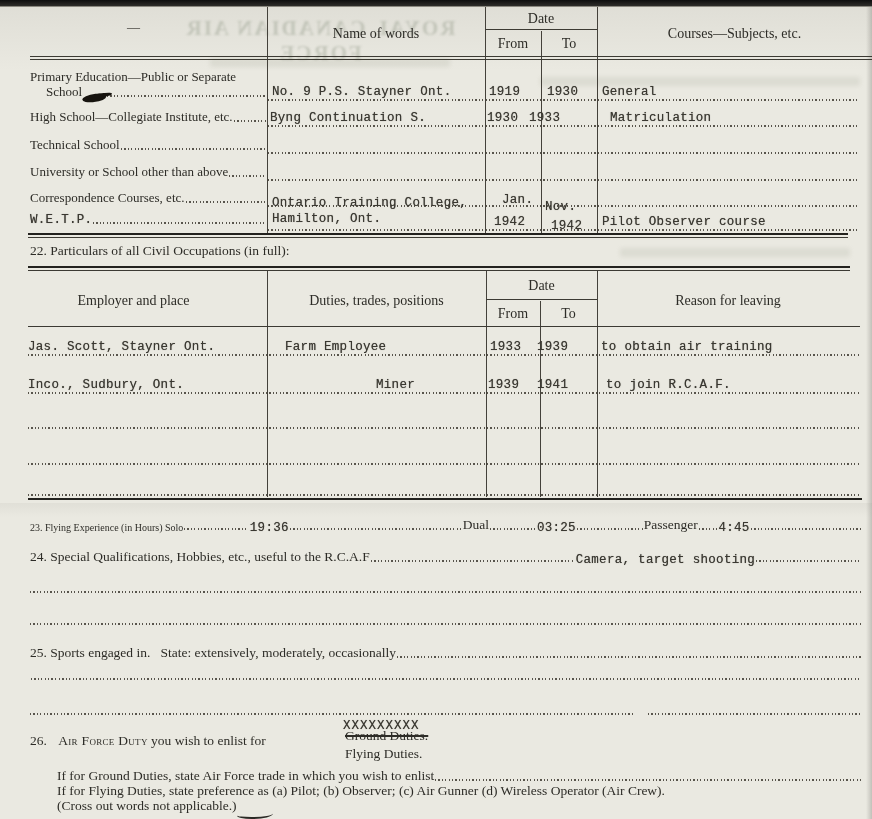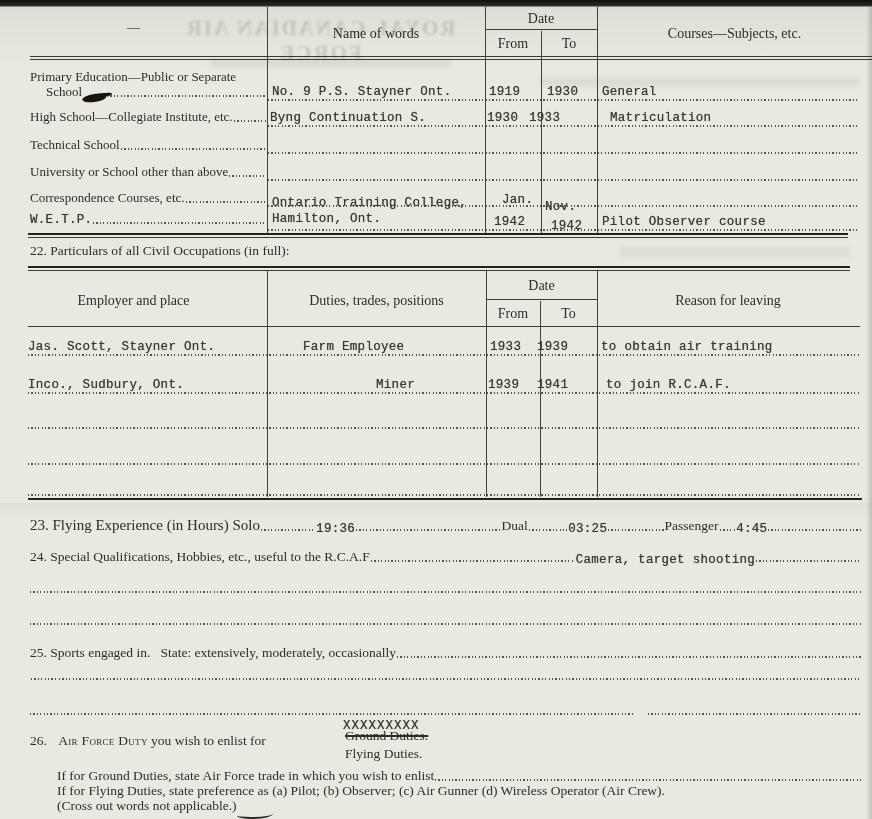--- a/index.html
+++ b/index.html
@@ -151,40 +151,40 @@
     <div class="t serif-sm center" style="left:267px;top:293px;width:219px;">Duties, trades, positions</div>
     <div class="t serif-sm center" style="left:486px;top:278px;width:111px;">Date</div>
     <div class="hline" style="left:486px;top:299px;width:111px;"></div>
     <div class="t serif-sm center" style="left:486px;top:306px;width:54px;">From</div>
     <div class="t serif-sm center" style="left:540px;top:306px;width:57px;">To</div>
     <div class="t serif-sm center" style="left:597px;top:293px;width:262px;">Reason for leaving</div>
     <div class="hline" style="left:28px;top:326px;width:832px;"></div>
 
     <div class="dots" style="left:28px;top:354px;width:832px;"></div>
     <div class="t typed" style="left:28px;top:340px;">Jas. Scott, Stayner Ont.</div>
-    <div class="t typed" style="left:303px;top:340px;">Farm Employee</div>
+    <div class="t typed" style="left:285px;top:340px;">Farm Employee</div>
     <div class="t typed" style="left:490px;top:340px;">1933</div>
     <div class="t typed" style="left:537px;top:340px;">1939</div>
     <div class="t typed" style="left:601px;top:340px;">to obtain air training</div>
 
     <div class="dots" style="left:28px;top:392px;width:832px;"></div>
     <div class="t typed" style="left:28px;top:378px;">Inco., Sudbury, Ont.</div>
     <div class="t typed" style="left:340px;top:378px;padding-left:36px;">Miner</div>
     <div class="t typed" style="left:488px;top:378px;">1939</div>
     <div class="t typed" style="left:537px;top:378px;">1941</div>
     <div class="t typed" style="left:606px;top:378px;">to join R.C.A.F.</div>
 
     <div class="dots" style="left:28px;top:427px;width:832px;"></div>
     <div class="dots" style="left:28px;top:463px;width:832px;"></div>
     <div class="dots" style="left:28px;top:494px;width:832px;"></div>
     <div class="hline2" style="left:28px;top:498px;width:834px;"></div>
   </div>
 
   <div class="flexline" style="left:30px;top:517px;width:832px;">
-    <span class="serif" style="font-size:15px;font-family:Liberation Serif, serif;">23. Flying Experience (in Hours) Solo</span>
+    <span class="serif" style="font-size:10px;font-family:Liberation Serif, serif;">23. Flying Experience (in Hours) Solo</span>
     <span class="leader" style="flex-grow:45;"></span>
     <span class="typed typedv">19:36</span>
     <span class="leader" style="flex-grow:120;"></span>
     <span class="serif" style="font-size:13.5px;">Dual</span>
     <span class="leader" style="flex-grow:32;"></span>
     <span class="typed typedv">03:25</span>
     <span class="leader" style="flex-grow:46;"></span>
     <span class="serif" style="font-size:13.5px;">Passenger</span>
     <span class="leader" style="flex-grow:13;"></span>
     <span class="typed typedv">4:45</span>

